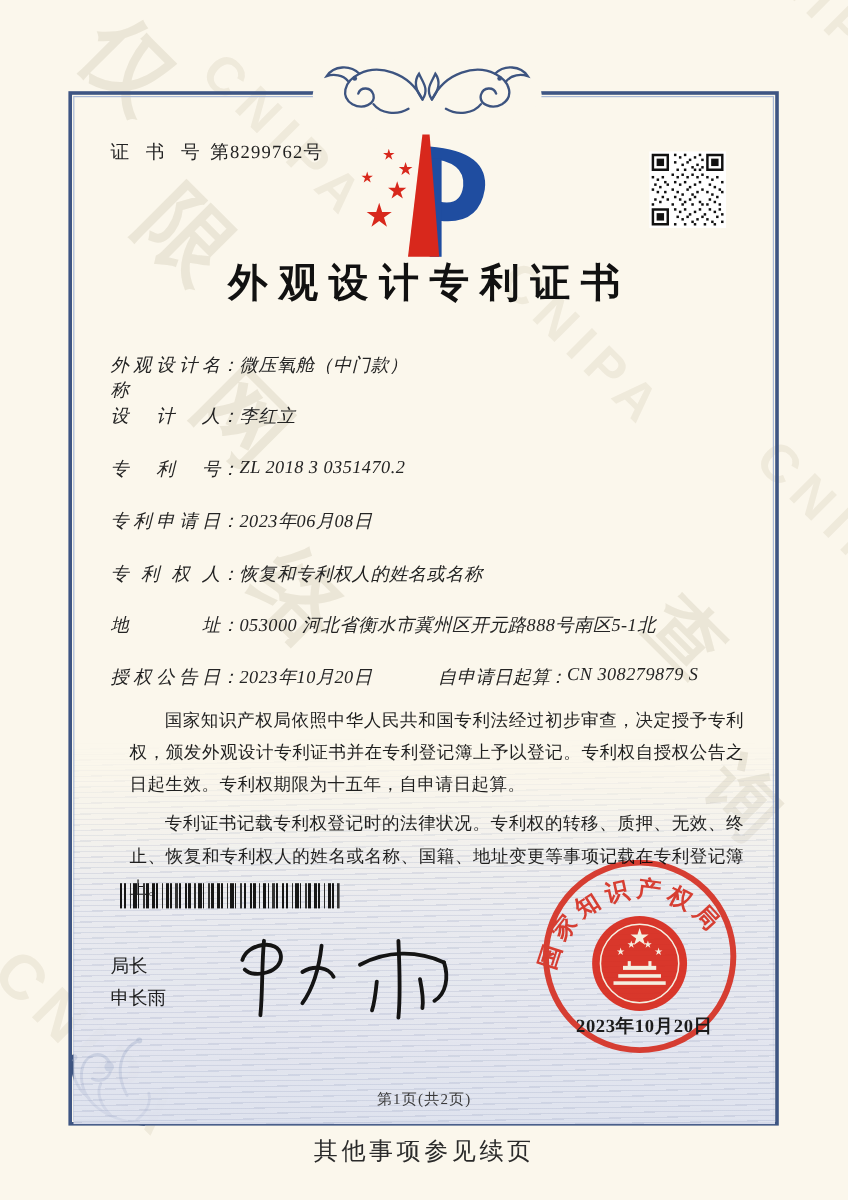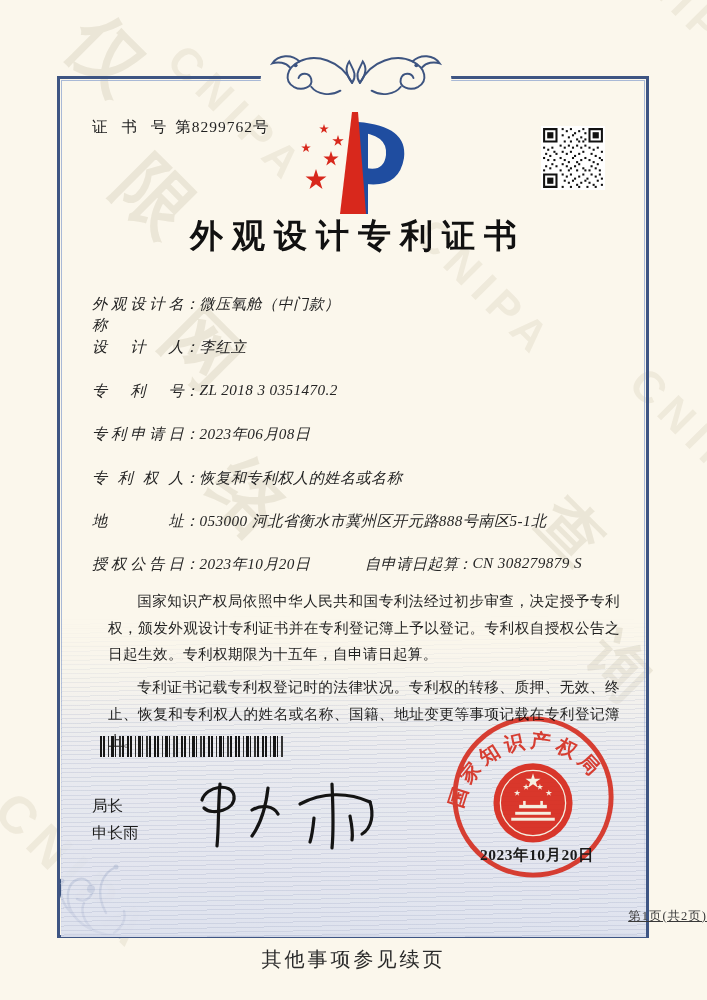--- a/index.html
+++ b/index.html
@@ -71,22 +71,22 @@
   }
   .signer{position:absolute; left:92px; top:792px; font-size:15.5px; line-height:27px; color:#1b1b1b;
     font-family:Liberation Serif, serif;}
   .sig{position:absolute; left:182px; top:770px; width:205px; height:82px;}
   .seal{position:absolute; left:444px; top:706px; width:178px; height:178px; z-index:4; mix-blend-mode:multiply; opacity:.93;}
   .seal-date{
     position:absolute; left:462px; top:845px; width:150px; text-align:center; z-index:5;
     font-size:15.5px; font-weight:600; letter-spacing:.5px; color:#1b1b1b;
   }
   .pagenum{
-    position:absolute; left:0; right:0; top:908px; text-align:right; z-index:3;
-    font-size:12.5px; letter-spacing:1px; color:#3a3a3a;text-decoration:underline;
+    position:absolute; left:0; right:0; top:908px; text-align:center; z-index:3;
+    font-size:12.5px; letter-spacing:1px; color:#3a3a3a;
   }
   .continuation{
     position:absolute; left:0; right:0; top:946px; text-align:center; z-index:3;
     font-size:20px; letter-spacing:3px; color:#2a2a2a;
   }
 </style>
 </head>
 <body>
 
 <div class="page">

